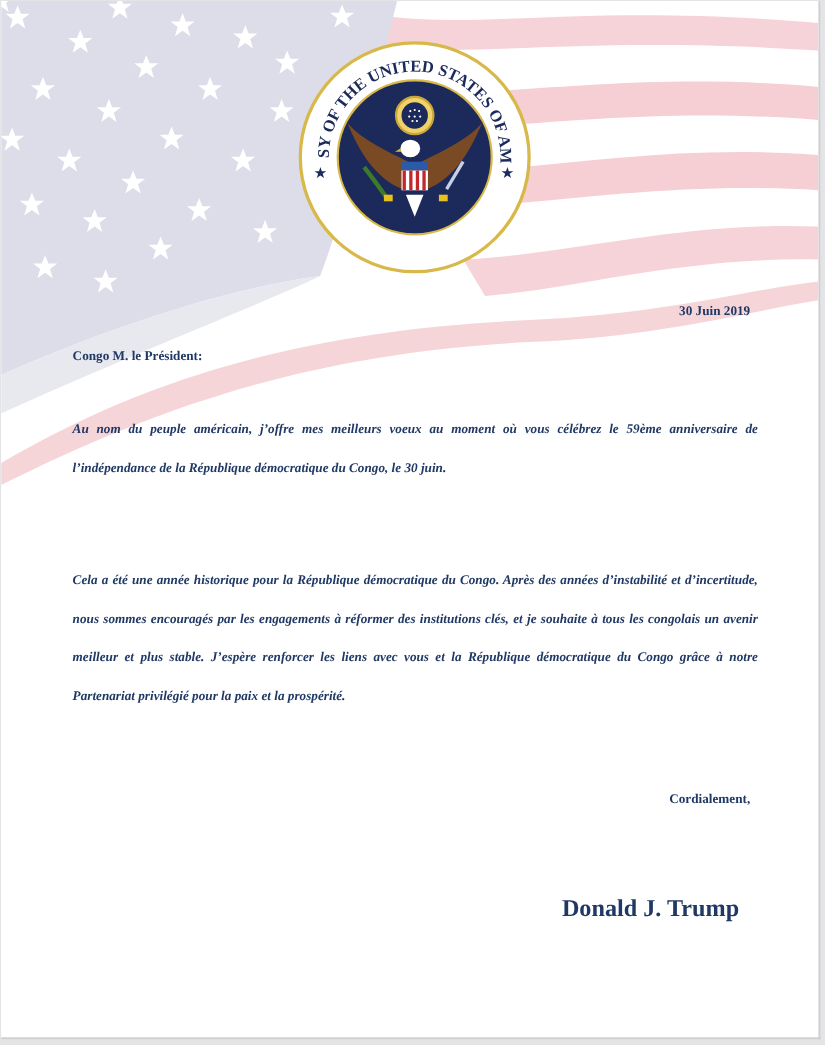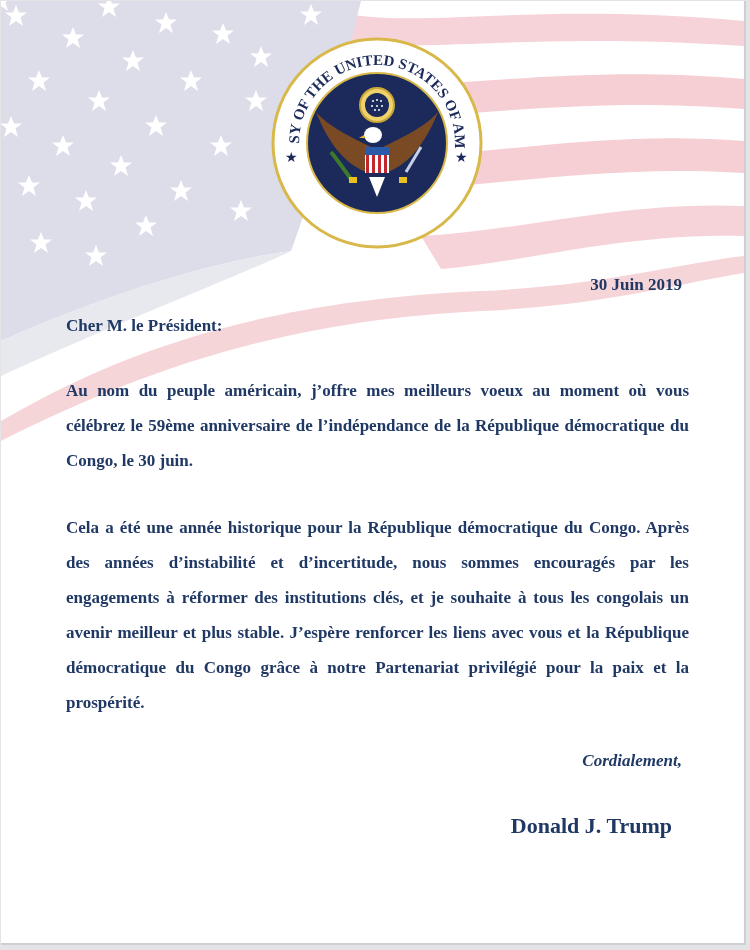--- a/index.html
+++ b/index.html
@@ -12,30 +12,30 @@
     .page {
       position: absolute; left: 1px; top: 1px;
       width: 743px; height: 942px;
       background: #ffffff;
       border-right: 2px solid #cfcfd2;
       border-bottom: 2px solid #cfcfd2;
       overflow: hidden;
     }
     .flag { position: absolute; left: 0; top: 0; width: 743px; height: 480px; }
     .seal { position: absolute; left: 270px; top: 36px; width: 212px; height: 212px; }
-    .text { position: absolute; color: #1f3864; font-weight: bold; font-size: 17px; }
+    .text { position: absolute; color: #1f3864; font-weight: bold; font-size: 12px; }
     .date { right: 62px; top: 274px; text-align: right; }
     .salutation { left: 65px; top: 315px; }
     .para {
       left: 65px; width: 623px; line-height: 35px;
-      text-align: justify; margin: 0;
+      text-align: justify; margin: 0; font-style: italic;
     }
     .para1 { top: 372px; }
     .para2 { top: 509px; }
-    .closing { right: 62px; top: 750px; font-style: italic; }
+    .closing { right: 62px; top: 718px; }
     .signature { right: 72px; top: 812px; font-size: 22px; }
   </style>
 </head>
 <body>
 
 <div class="page">
 
   <svg class="flag" viewBox="0 0 743 480" preserveAspectRatio="none">
 
     <path d="M330,10 C420,30 520,0 743,20 L743,45 C520,30 420,55 330,38 Z" fill="#f6d3d8"></path>
@@ -124,18 +124,18 @@
 
     <polygon points="98,140 106,160 114,140" fill="#ffffff"></polygon>
 
     <path d="M60,115 C68,125 75,135 82,145" stroke="#3f7a2a" stroke-width="4" fill="none"></path>
     <rect x="78" y="140" width="8" height="6" fill="#e8c020"></rect>
     <rect x="128" y="140" width="8" height="6" fill="#e8c020"></rect>
     <path d="M135,135 L150,110" stroke="#c8d0e8" stroke-width="3"></path>
   </svg>
 
   <div class="text date">30 Juin 2019</div>
-  <div class="text salutation">Cher M. le Président:</div>
+  <div class="text salutation">Congo M. le Président:</div>
   <p class="text para para1">Au nom du peuple américain, j’offre mes meilleurs voeux au moment où vous célébrez le 59ème anniversaire de l’indépendance de la République démocratique du Congo, le 30 juin.</p>
   <p class="text para para2">Cela a été une année historique pour la République démocratique du Congo. Après des années d’instabilité et d’incertitude, nous sommes encouragés par les engagements à réformer des institutions clés, et je souhaite à tous les congolais un avenir meilleur et plus stable. J’espère renforcer les liens avec vous et la République démocratique du Congo grâce à notre Partenariat privilégié pour la paix et la prospérité.</p>
   <div class="text closing">Cordialement,</div>
   <div class="text signature">Donald J. Trump</div>
 </div>
 
 </body></html>

